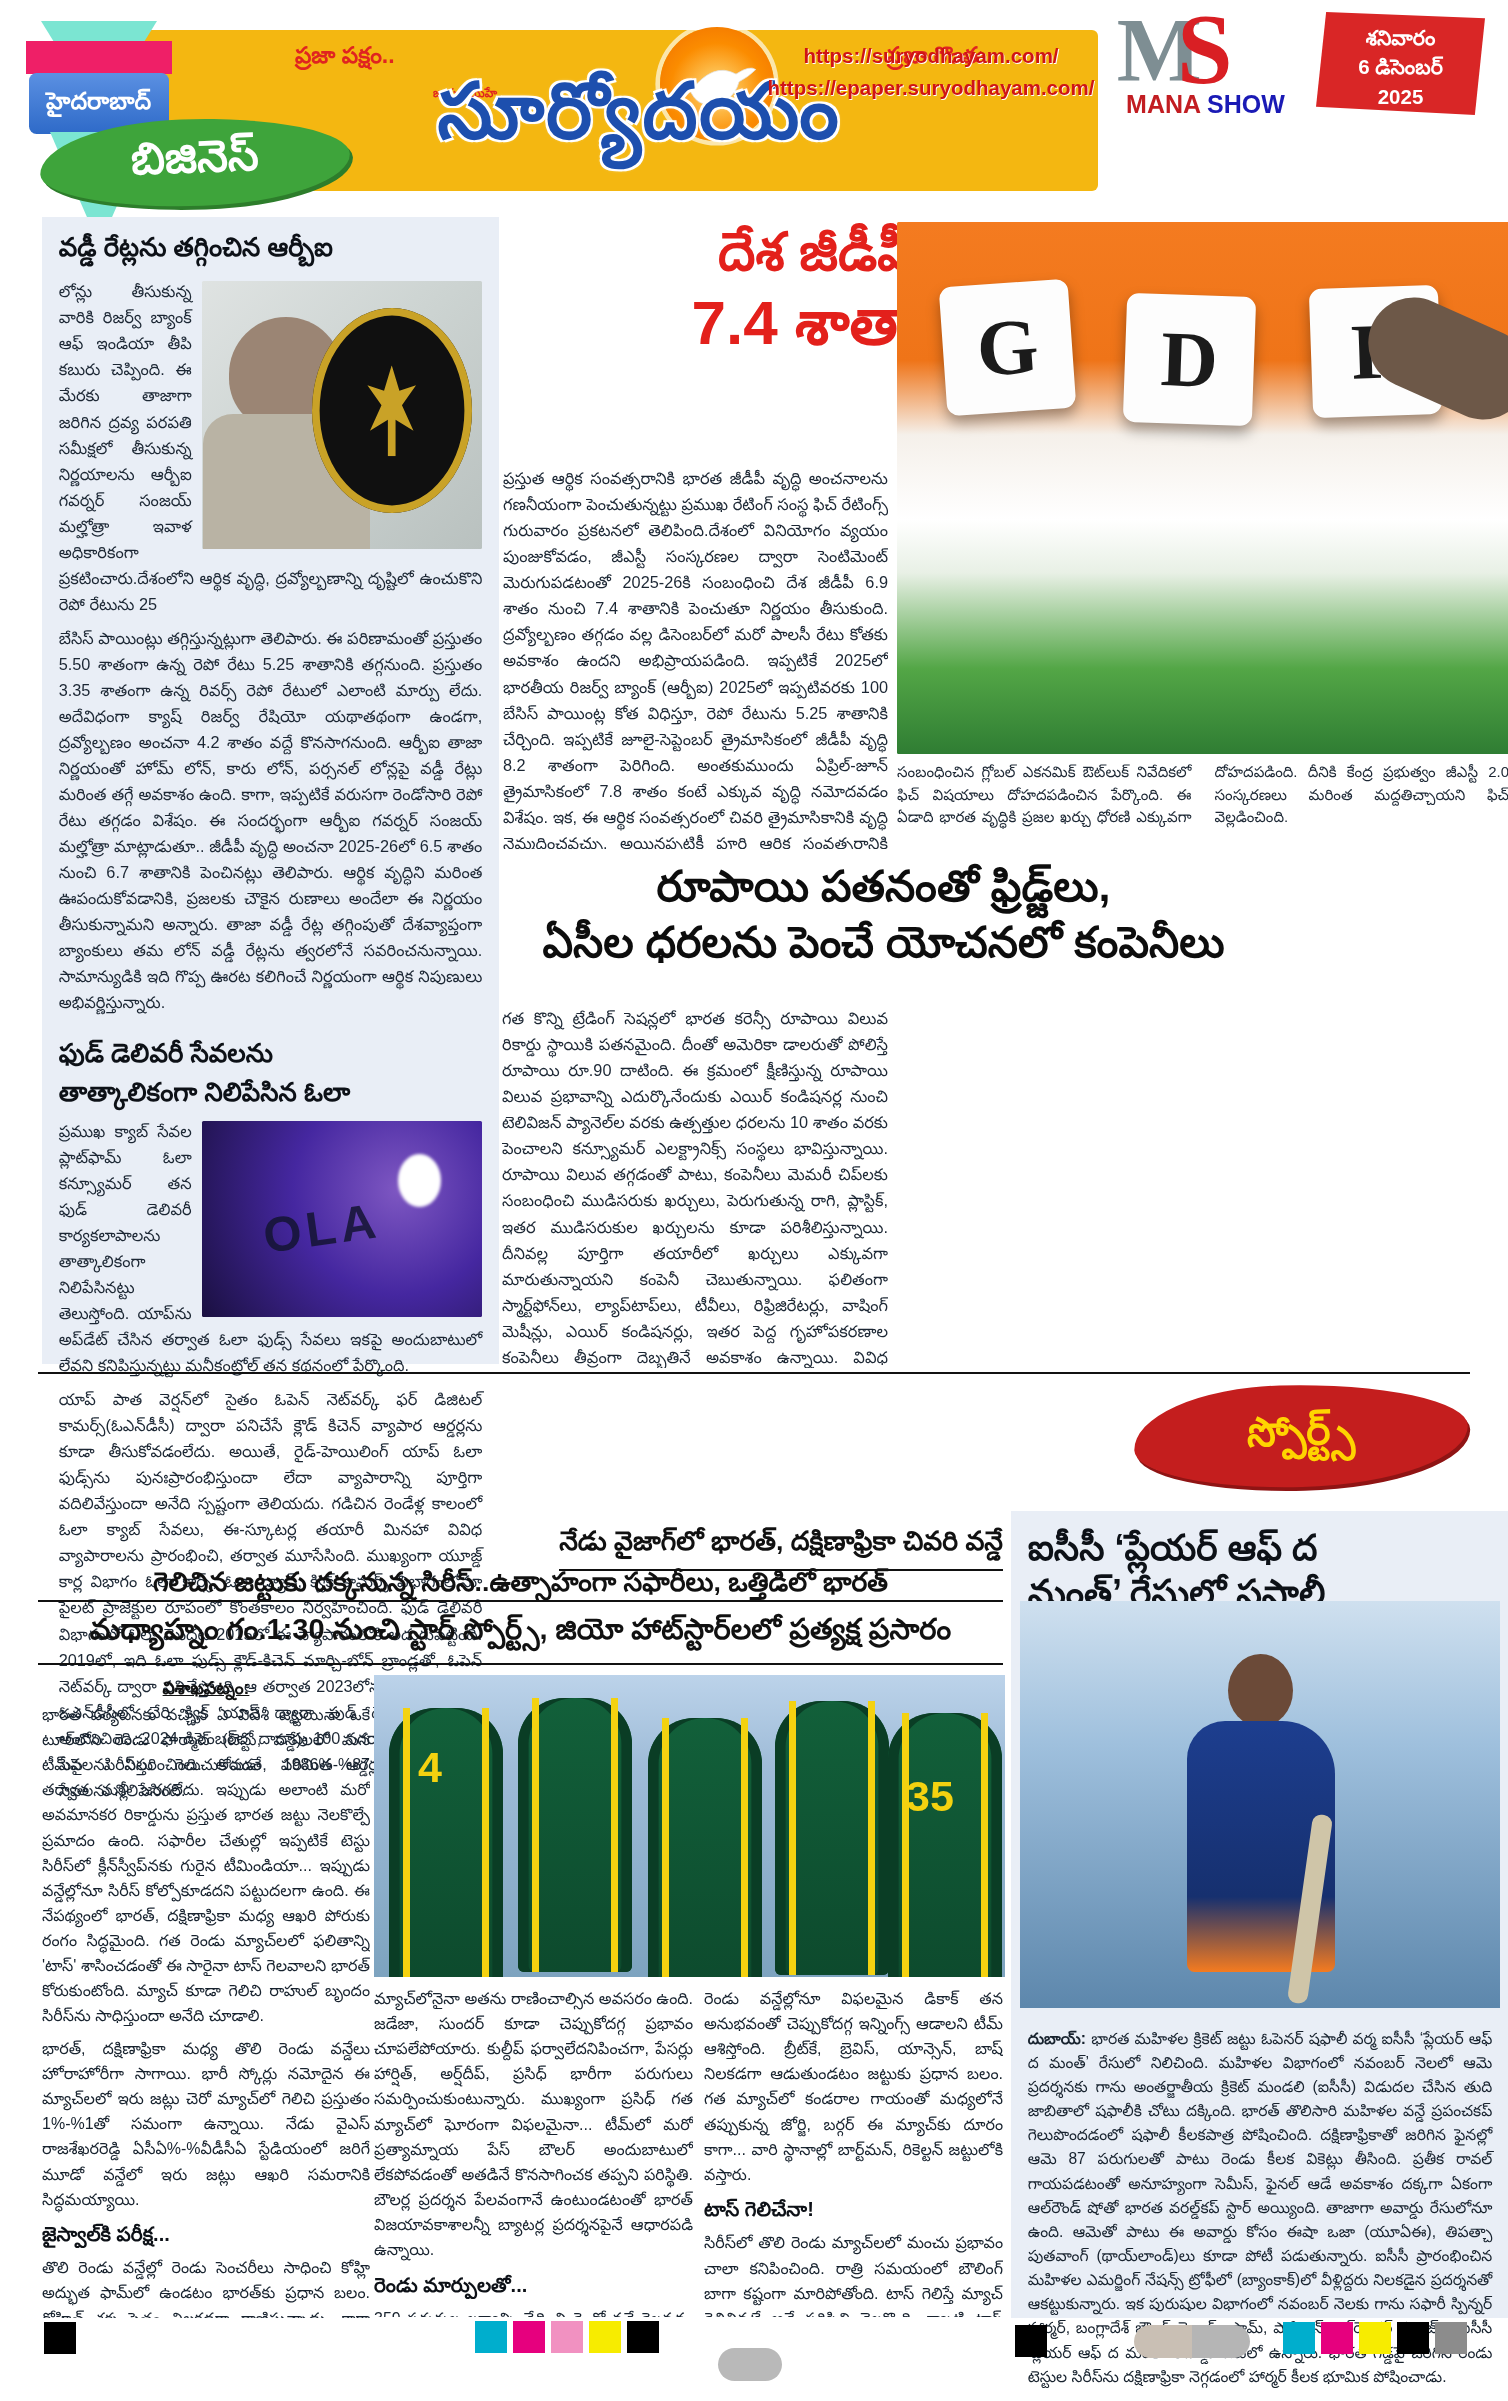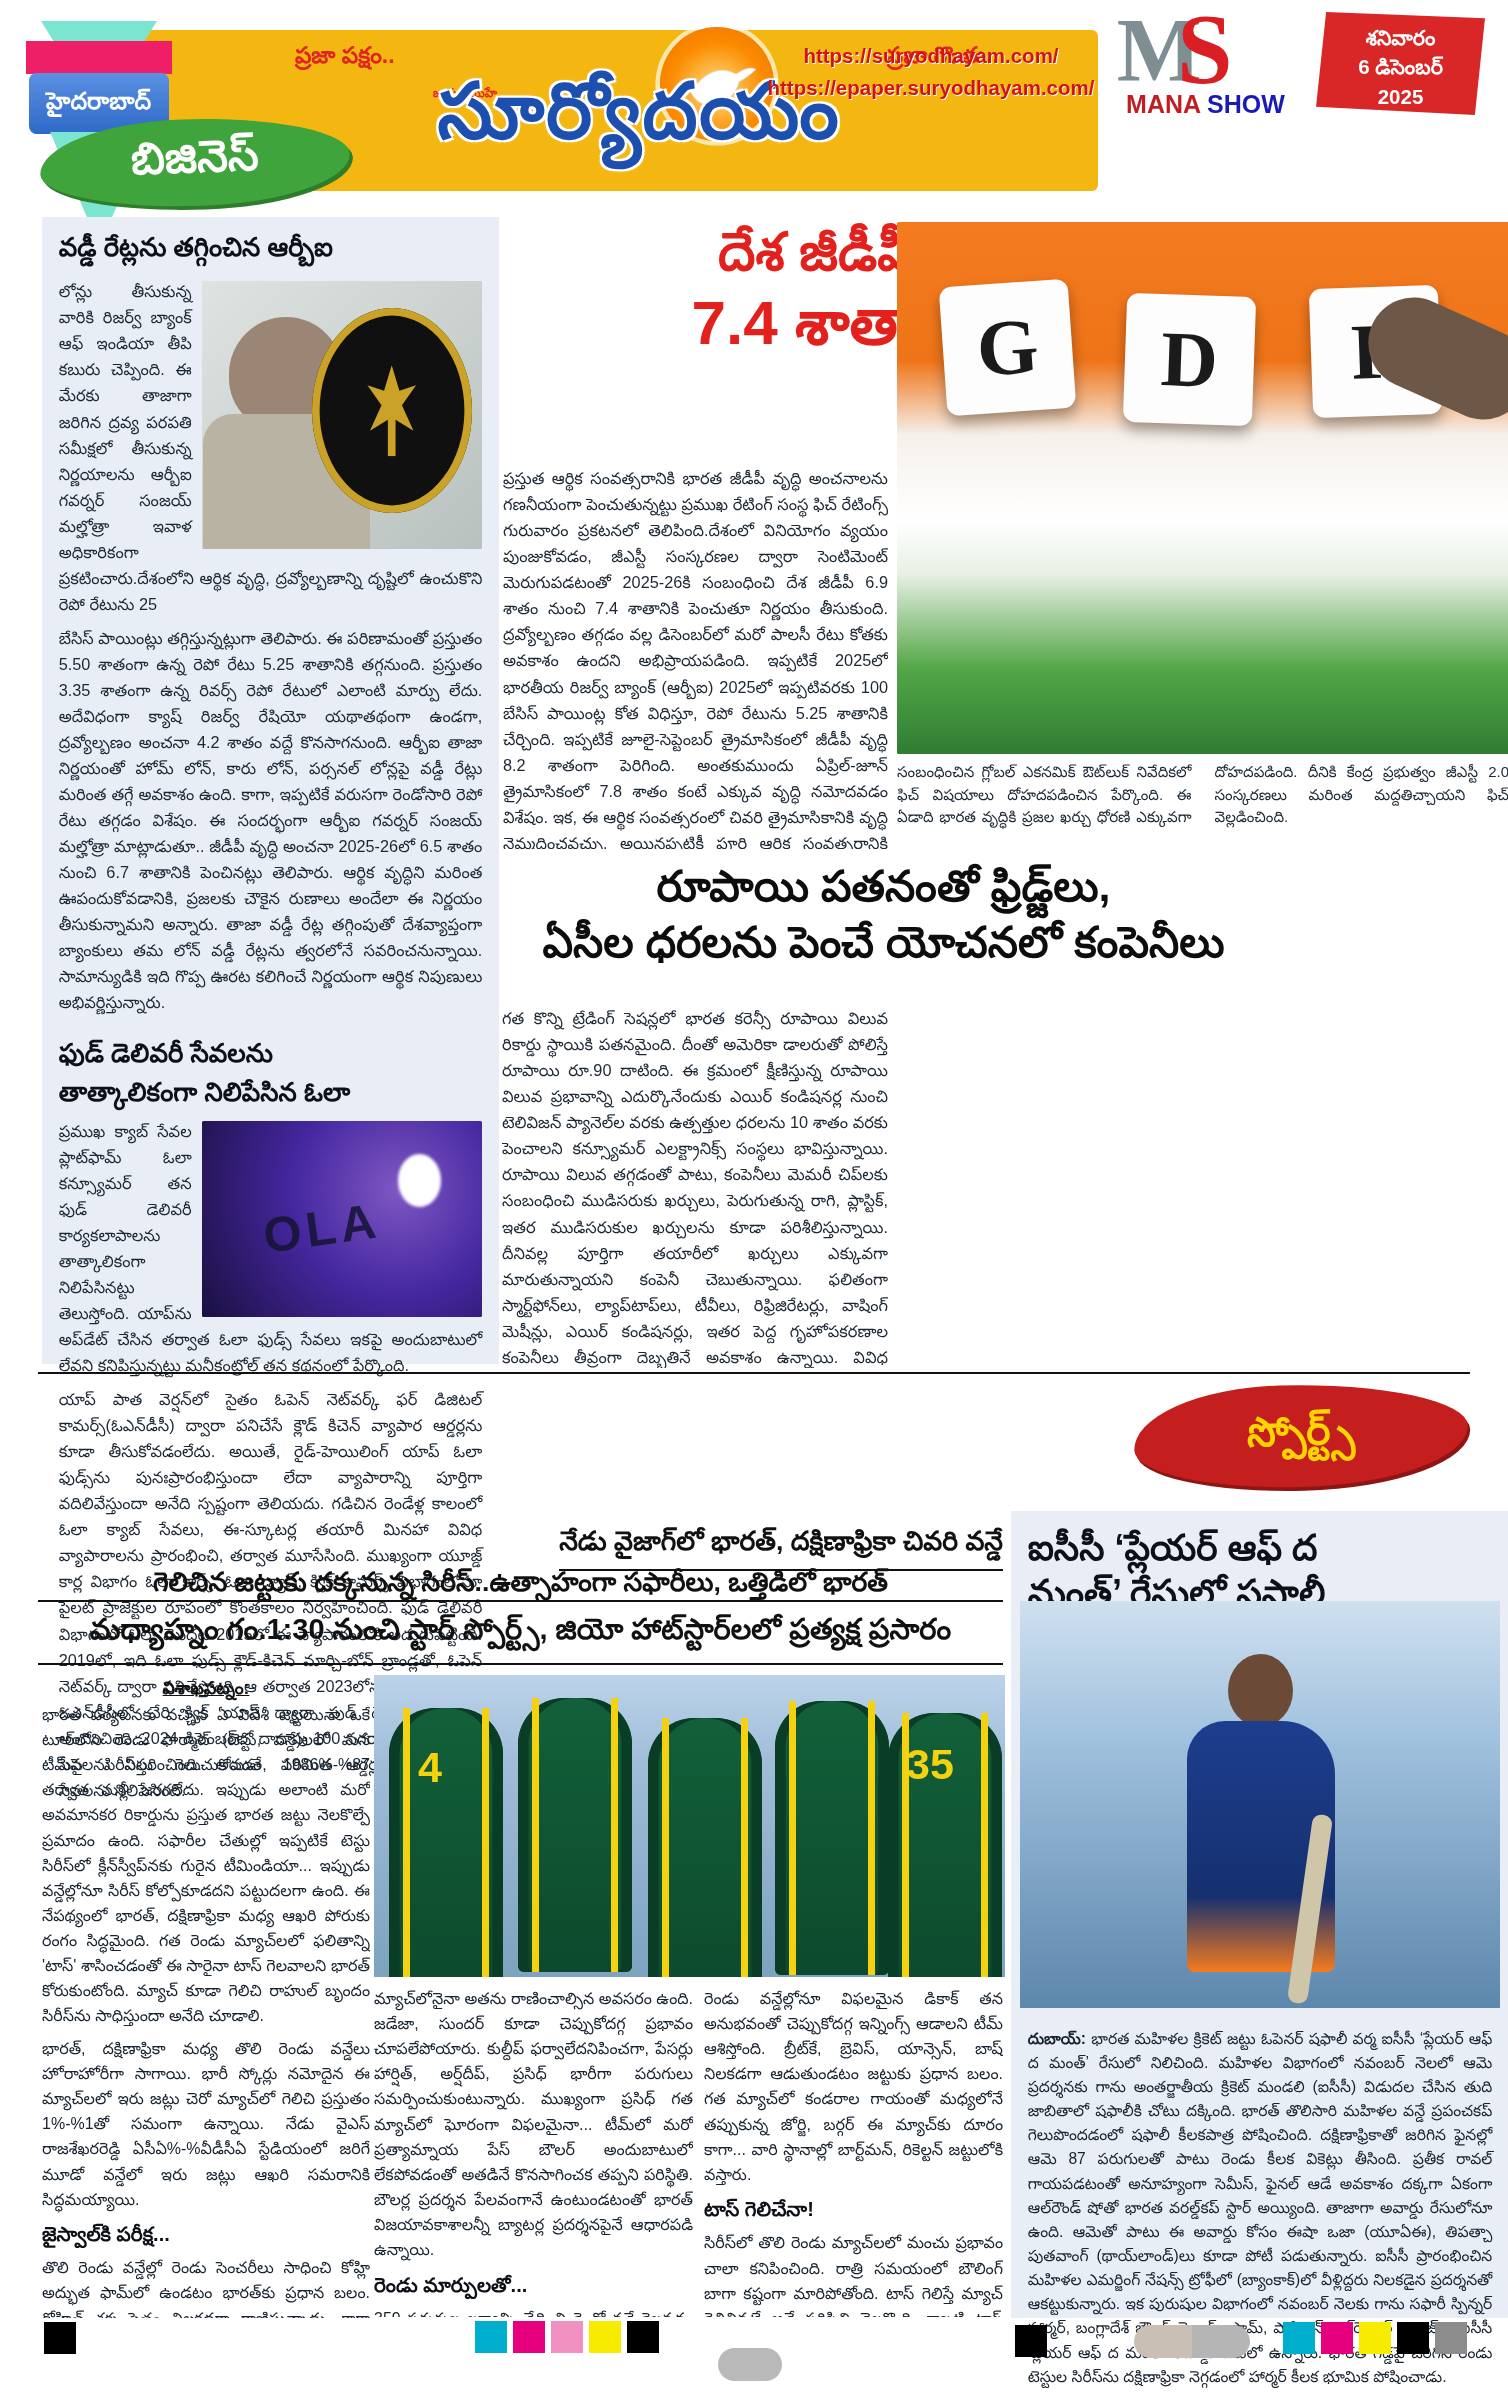--- a/index.html
+++ b/index.html
@@ -244,21 +244,21 @@
       </div>
     <div class="jersey" style="left:401px;top:26px;">
         <span class="stripe" style="left:13.7px;"></span>
         <span class="stripe" style="right:13.7px;"></span>
       </div>
     <div class="jersey" style="left:514px;top:38px;">
         <span class="stripe" style="left:13.7px;"></span>
         <span class="stripe" style="right:13.7px;"></span>
       </div>
     <span class="jnum" style="left:44px;top:68px;">4</span>
-    <span class="jnum" style="left:532px;top:65px;">35</span>
+    <span class="jnum" style="left:532px;top:97px;">35</span>
   </div>
 
   <div class="abs s-col" style="left:374px;top:1986px;width:319px;height:331px;">
     <p>మ్యాచ్‌లోనైనా అతను రాణించాల్సిన అవసరం ఉంది. జడేజా, సుందర్ కూడా చెప్పుకోదగ్గ ప్రభావం చూపలేపోయారు. కుల్దీప్ ఫర్వాలేదనిపించగా, పేసర్లు హార్షిత్, అర్ష్‌దీప్, ప్రసిధ్ భారీగా పరుగులు సమర్పించుకుంటున్నారు. ముఖ్యంగా ప్రసిధ్ గత మ్యాచ్‌లో ఘోరంగా విఫలమైనా... టీమ్‌లో మరో ప్రత్యామ్నాయ పేస్ బౌలర్ అందుబాటులో లేకపోవడంతో అతడినే కొనసాగించక తప్పని పరిస్థితి. బౌలర్ల ప్రదర్శన పేలవంగానే ఉంటుండటంతో భారత్ విజయావకాశాలన్నీ బ్యాటర్ల ప్రదర్శనపైనే ఆధారపడి ఉన్నాయి.</p>
     <h4>రెండు మార్పులతో...</h4>
     <p>359 పరుగుల లక్ష్యాన్ని ఛేదించి రెండో వన్డే గెలవడం సఫారీల పట్టుదలకు నిదర్శనం. చేయాల్సిన రన్‌రేట్ పెరిగిపోతున్నా సరే... ఏ దశలోనూ జట్టు బ్యాటర్లు ఒత్తిడిని దరి చేరనీయలేదు. ప్రతీ ఒక్కరు పోరాడి సమష్టి ప్రదర్శనతో టీమ్‌ను విజయం వరకు తీసుకెళ్లారు. మార్క్‌రమ్ సెంచరీతో ఫామ్‌లోకి రాగా, బవుమా మిడిలార్డర్‌లో మూలస్తంభం.</p>
   </div>
 
   <div class="abs s-col" style="left:704px;top:1986px;width:299px;height:331px;">
     <p>రెండు వన్డేల్లోనూ విఫలమైన డికాక్ తన అనుభవంతో చెప్పుకోదగ్గ ఇన్నింగ్స్ ఆడాలని టీమ్ ఆశిస్తోంది. బ్రీట్‌కే, బ్రెవిస్, యాన్సెన్, బాష్ నిలకడగా ఆడుతుండటం జట్టుకు ప్రధాన బలం. గత మ్యాచ్‌లో కండరాల గాయంతో మధ్యలోనే తప్పుకున్న జోర్జి, బర్గర్ ఈ మ్యాచ్‌కు దూరం కాగా... వారి స్థానాల్లో బార్ట్‌మన్, రికెల్టన్ జట్టులోకి వస్తారు.</p>

